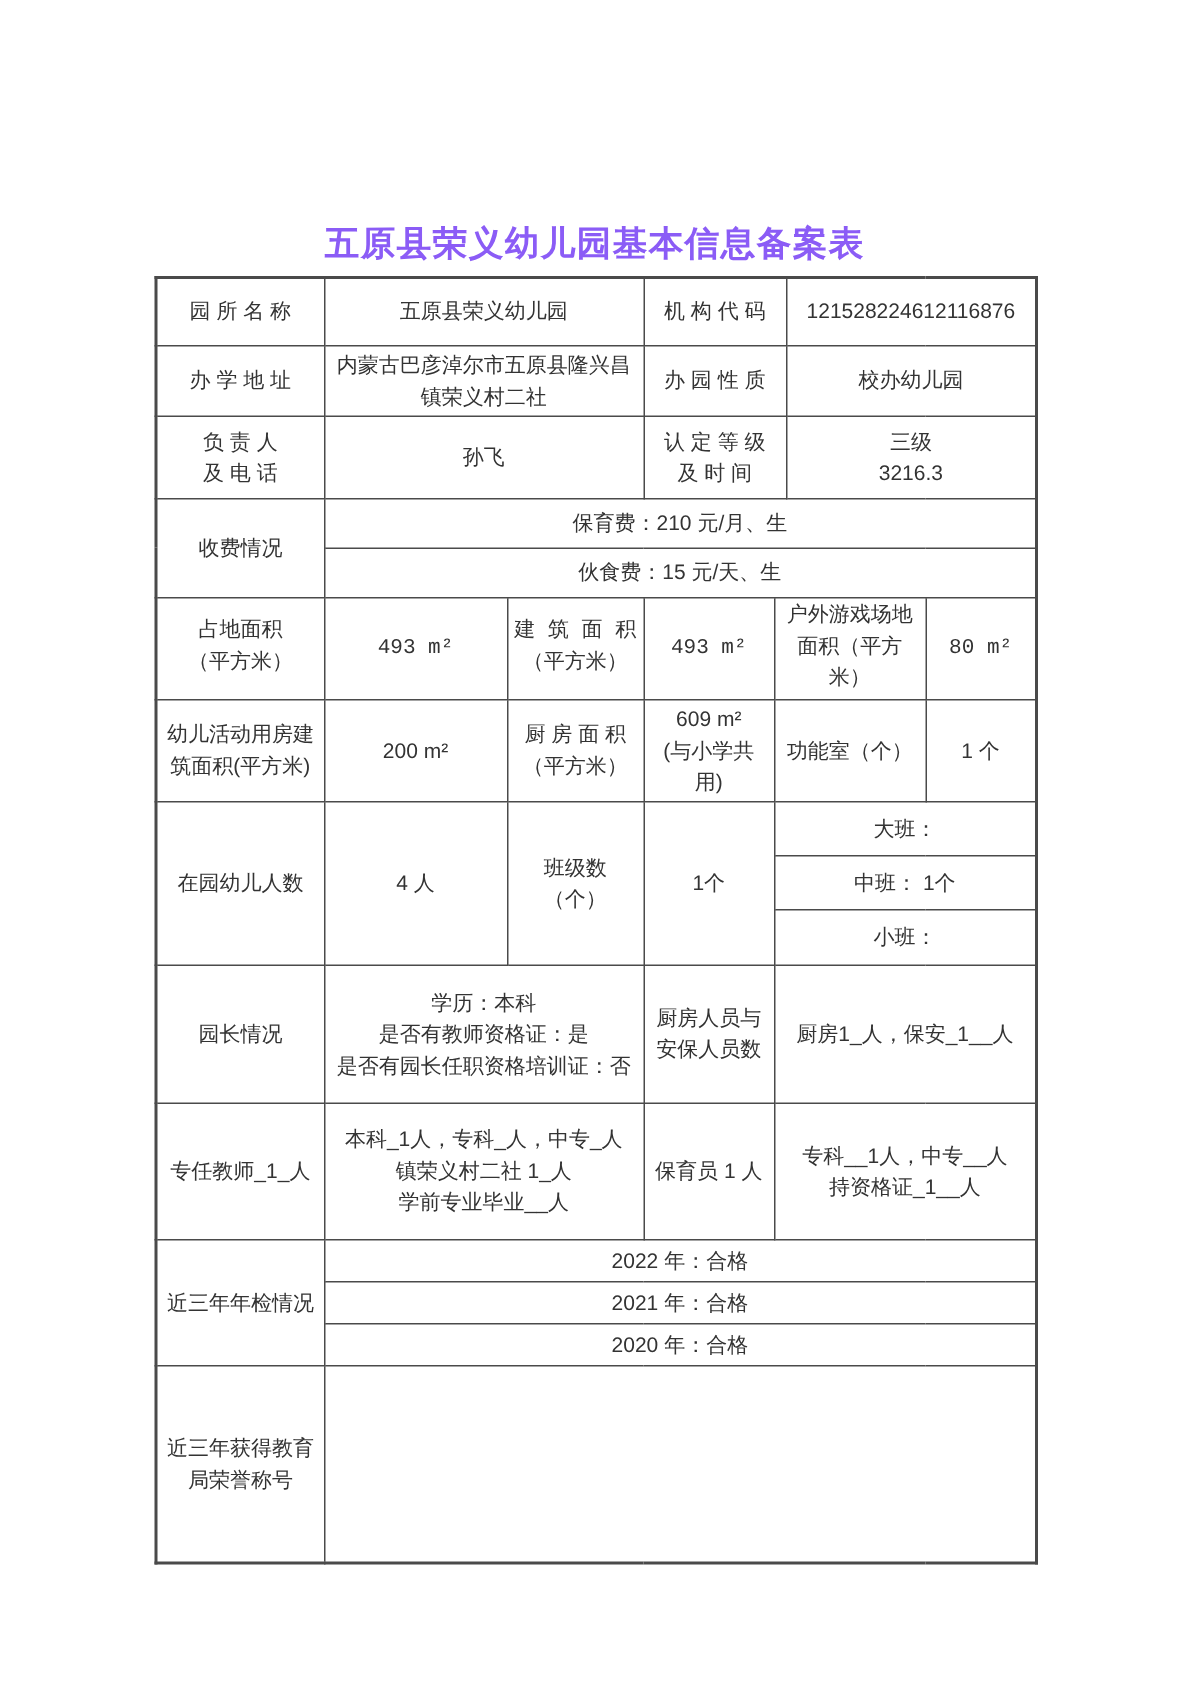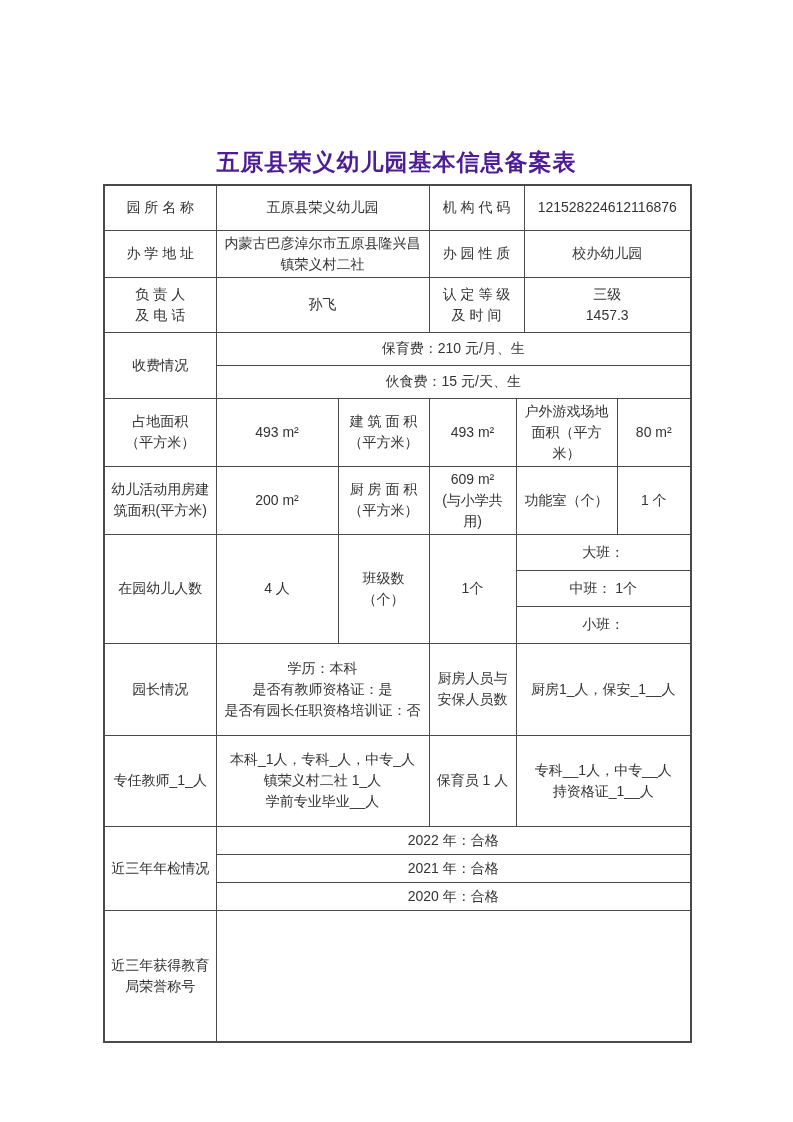--- a/index.html
+++ b/index.html
@@ -19,21 +19,21 @@
   .doc-title {
     position: absolute;
     top: 147px; left: 0;
     width: 100%;
     margin: 0;
     text-align: center;
     font-family: "Liberation Serif", serif;
     font-size: 23px;
     font-weight: bold;
     letter-spacing: 1px;
-    color: #4c1d95;
+    color: #8b5cf6;
   }
   table.form {
     position: absolute;
     left: 103px; top: 184px;
     border-collapse: collapse;
     table-layout: fixed;
     border: 2px solid #4a4a4a;
   }
   table.form td {
     border: 1px solid #4a4a4a;
@@ -45,21 +45,21 @@
     padding: 2px 4px;
     overflow: hidden;
     color: #333333;
   }
   td.left  { text-align: left; padding-left: 7px; margin-top: 40px; }
   td.pad14 { text-align: left; padding-left: 15px; }
   
   tr.h45  { height: 45px; }
   tr.h55  { height: 55px; }
   tr.h33  { height: 33px; }
-  tr.h47  { height: 47px; }
+  tr.h47  { height: 47px; font-family: Liberation Mono, monospace; }
   tr.h60  { height: 60px; }
   tr.h36  { height: 36px; }
   tr.h37  { height: 37px; }
   tr.h92  { height: 92px; }
   tr.h91  { height: 91px; }
   tr.h28  { height: 28px; }
   tr.h102 { height: 132px; }
 </style>
 </head>
 <body>
@@ -95,21 +95,21 @@
       <td colspan="2" class="left">校办幼儿园</td>
     </tr>
 
     <tr class="h55">
       <td>负 责 人
 及 电 话</td>
       <td colspan="2" class="pad14">孙飞</td>
       <td colspan="2">认 定 等 级
 及 时 间</td>
       <td colspan="2" class="left">三级
-1457.3</td>
+3216.3</td>
     </tr>
 
     <tr class="h33">
       <td rowspan="2">收费情况</td>
       <td colspan="6">保育费：210 元/月、生</td>
     </tr>
     <tr class="h33">
       <td colspan="6">伙食费：15 元/天、生</td>
     </tr>
 

